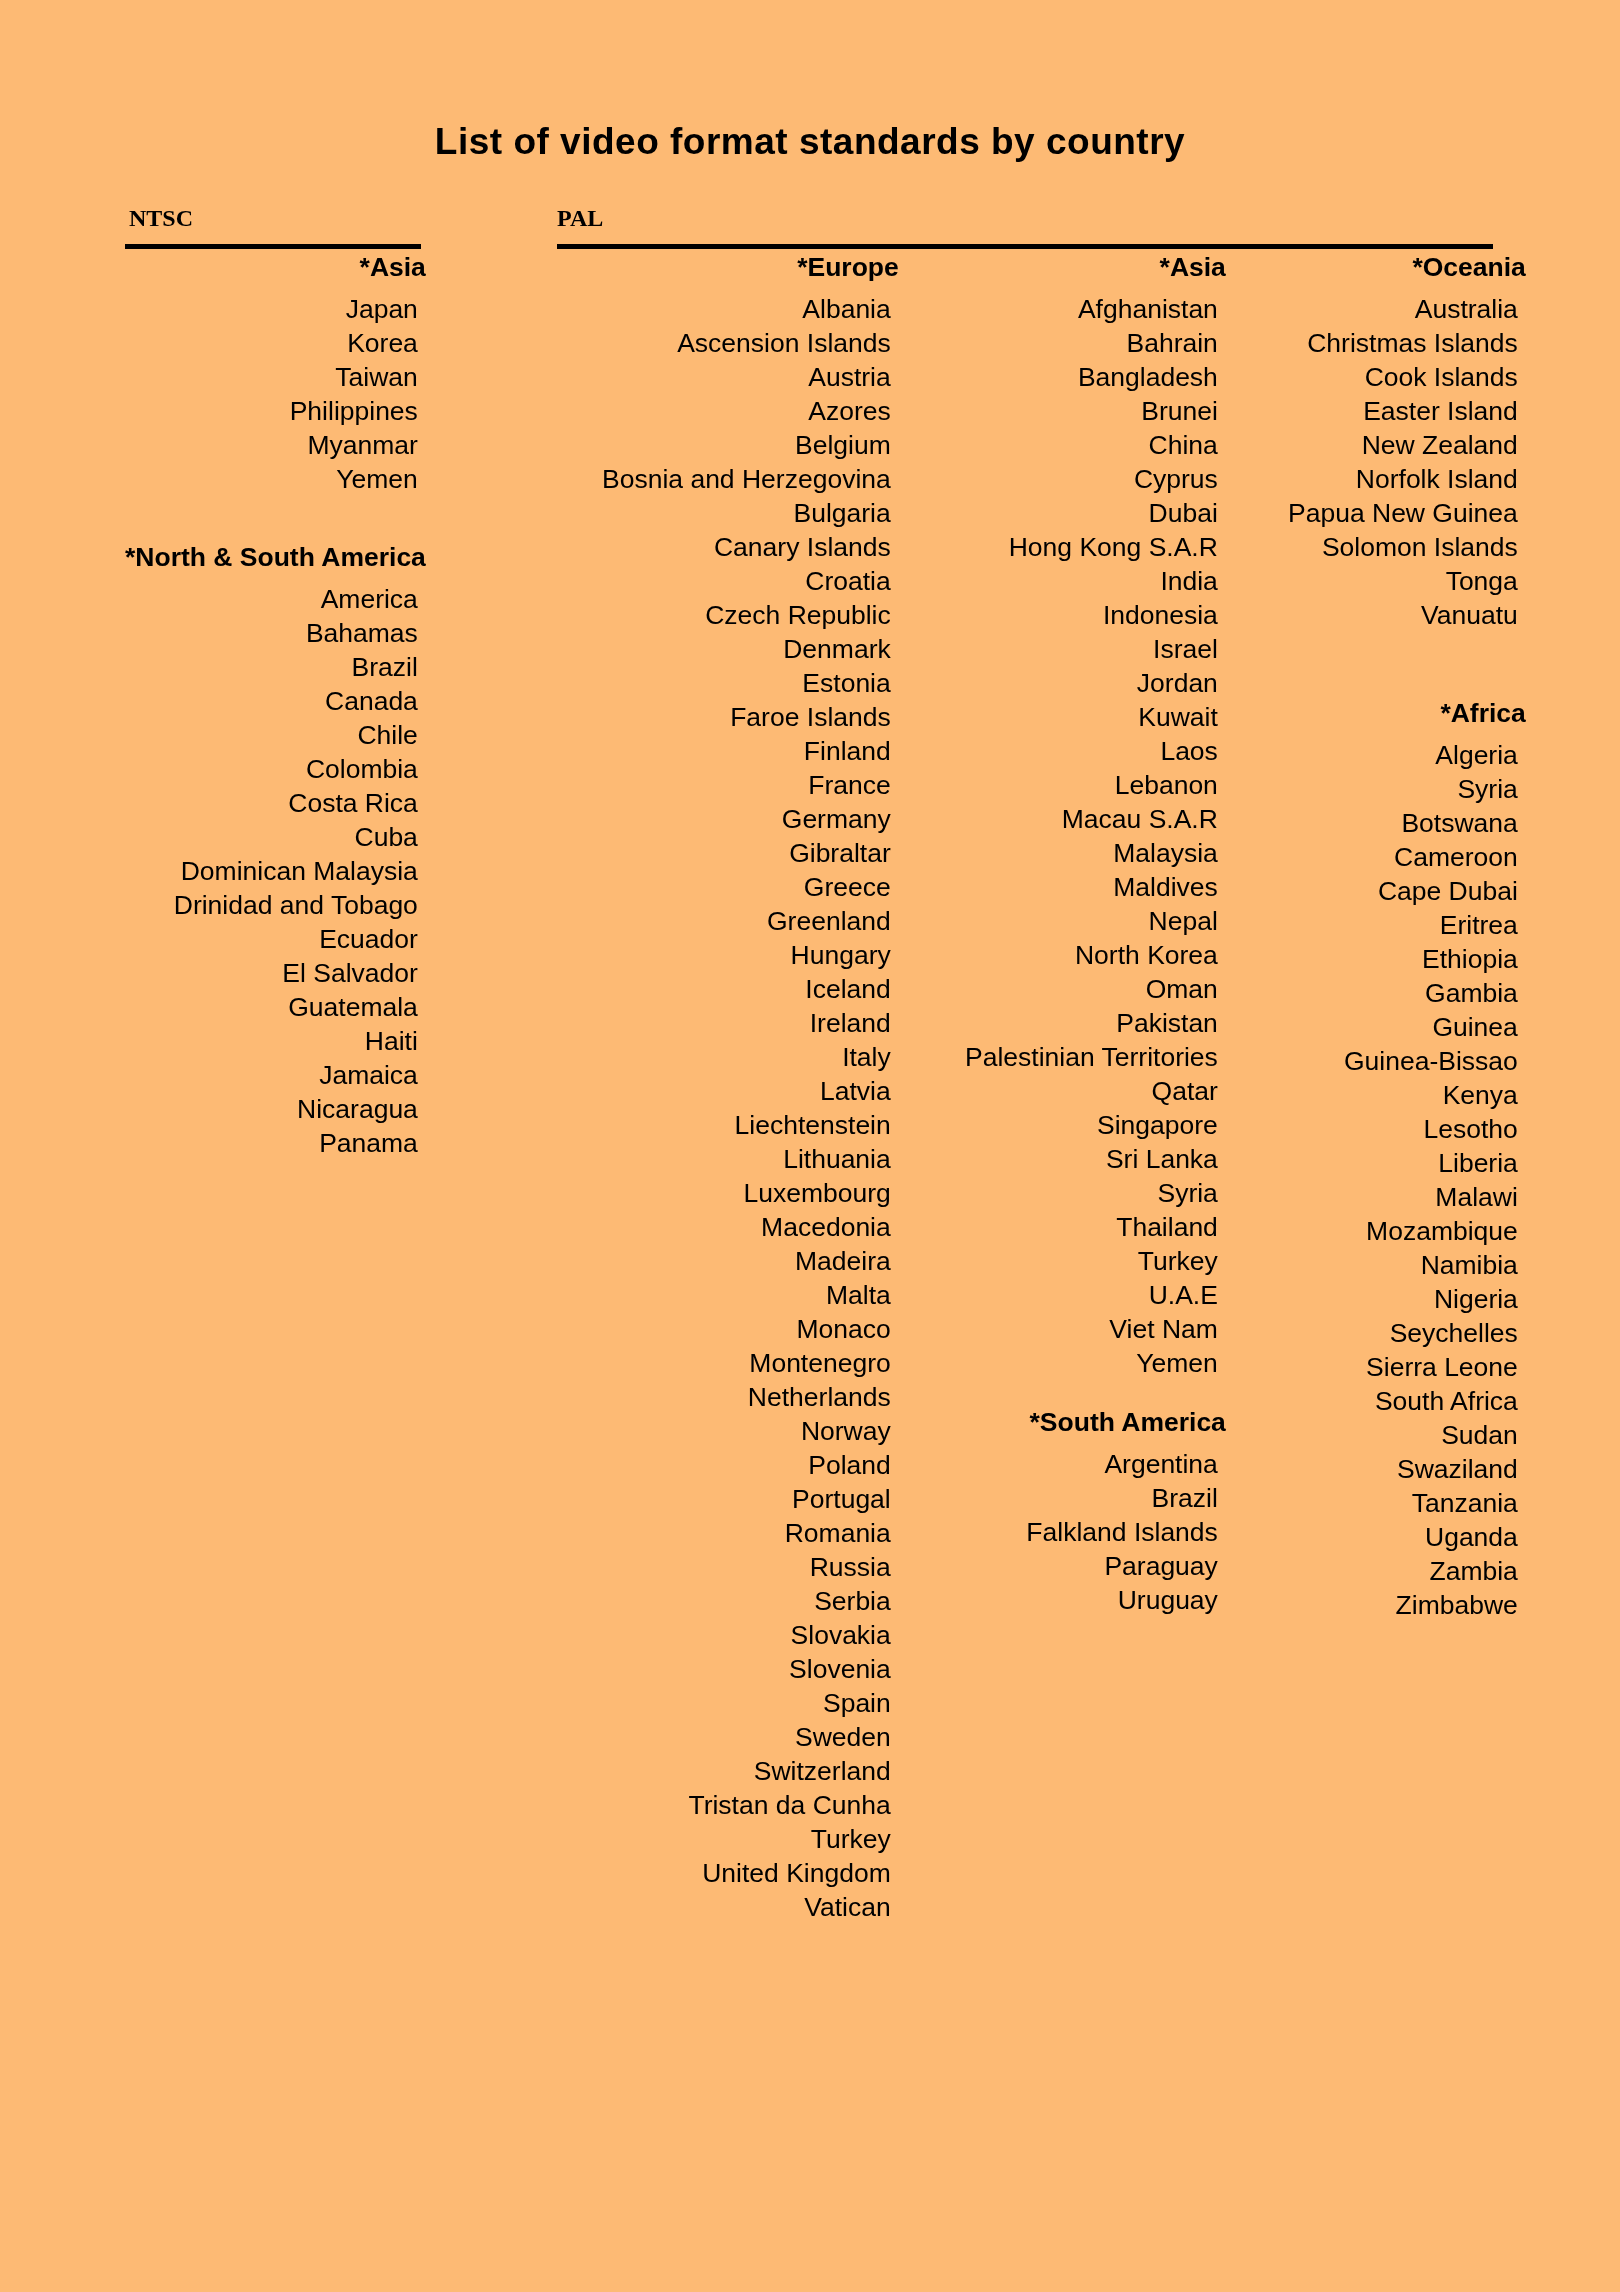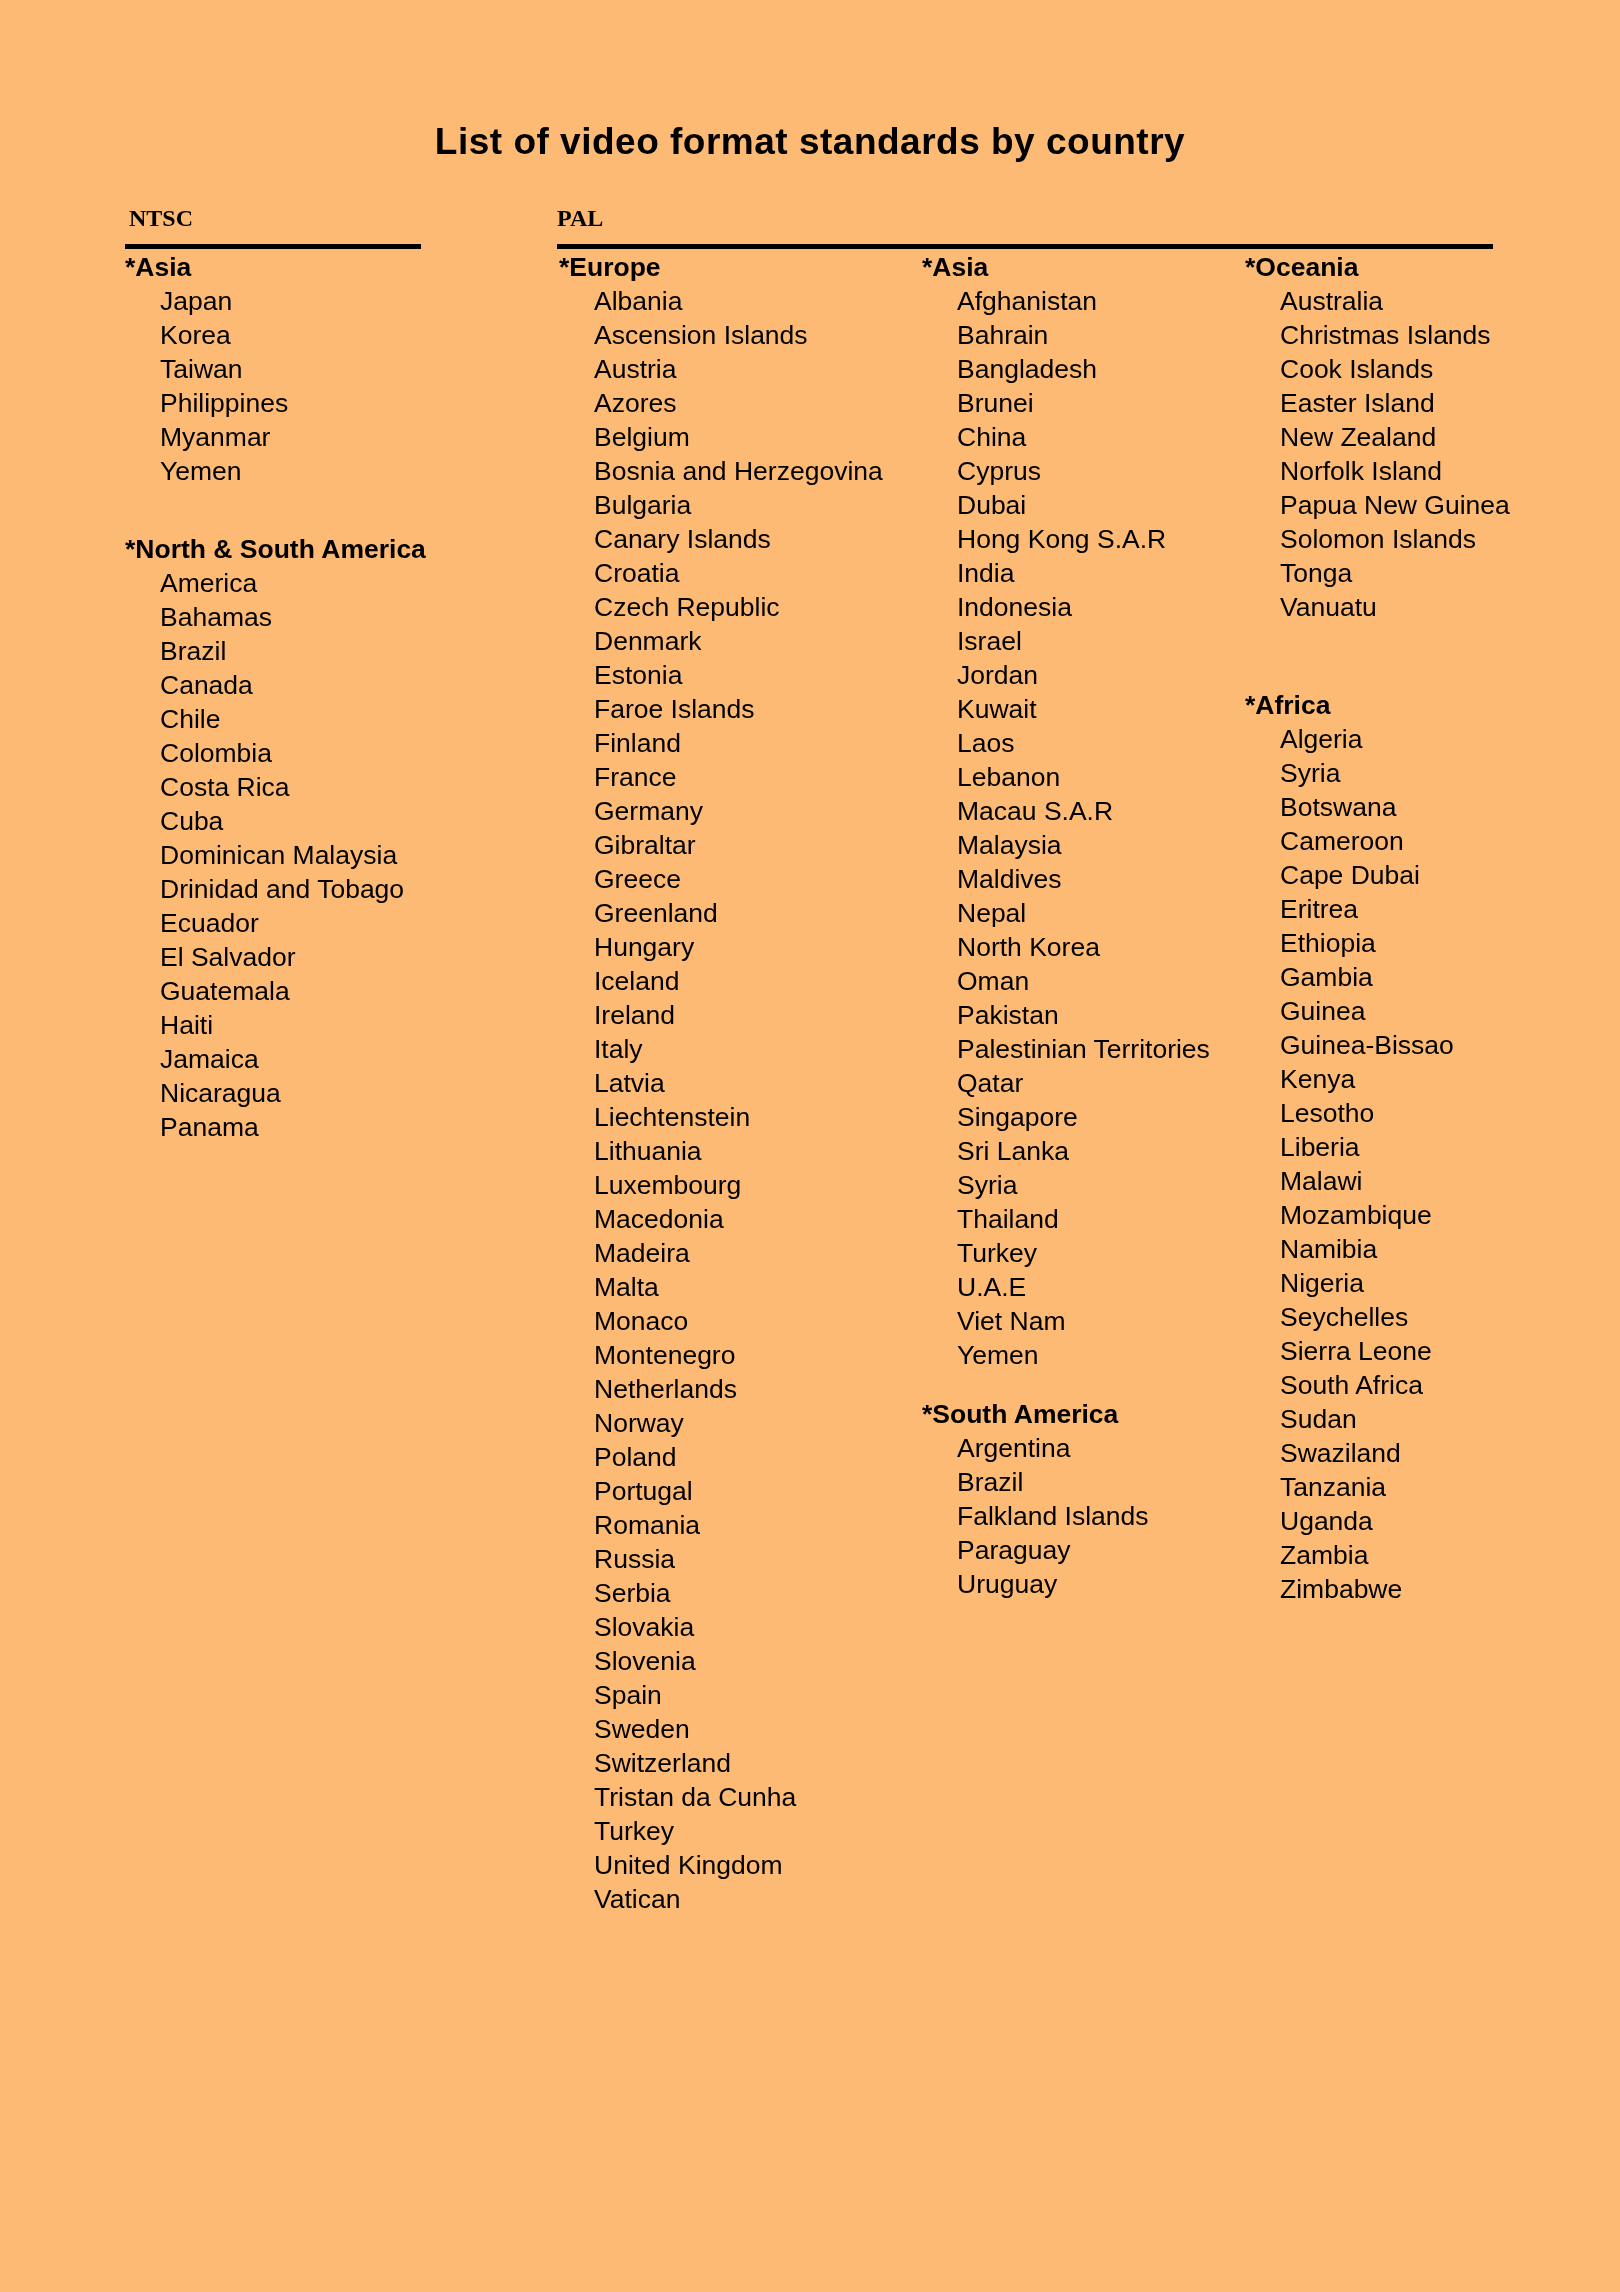--- a/index.html
+++ b/index.html
@@ -35,35 +35,36 @@
     position:absolute;
     top:244px;
     height:4.9px;
     background:#000000;
   }
   #ntsc-rule{left:125px;width:296px;}
   #pal-rule{left:557px;width:936px;}
   .col{
     position:absolute;
     top:250px;
+    text-align:right;
   }
   #col-ntsc{left:125px;}
   #col-europe{left:559px;}
   #col-pal-asia{left:922px;}
   #col-oceania{left:1245px;}
   .ghead{
     font-size:26.5px;
     font-weight:bold;
     line-height:34px;
     height:34px;
     white-space:nowrap;
   }
   .col ul{
     list-style:none;
-    margin:0;
+    margin:8px;
     padding:0 0 0 35px;
   }
   .col li{
     font-size:26.5px;
     line-height:34px;
     height:34px;
     white-space:nowrap;
   }
   .gap-a{margin-top:44px;}
   .gap-b{margin-top:24.5px;}

